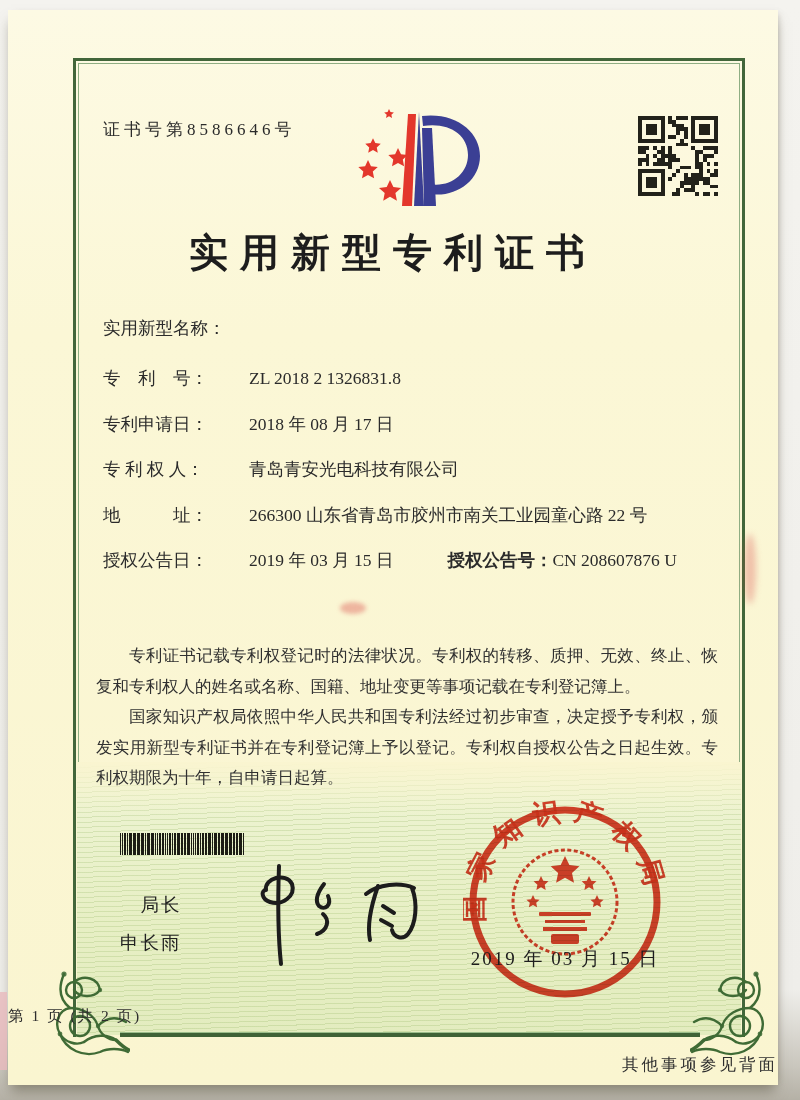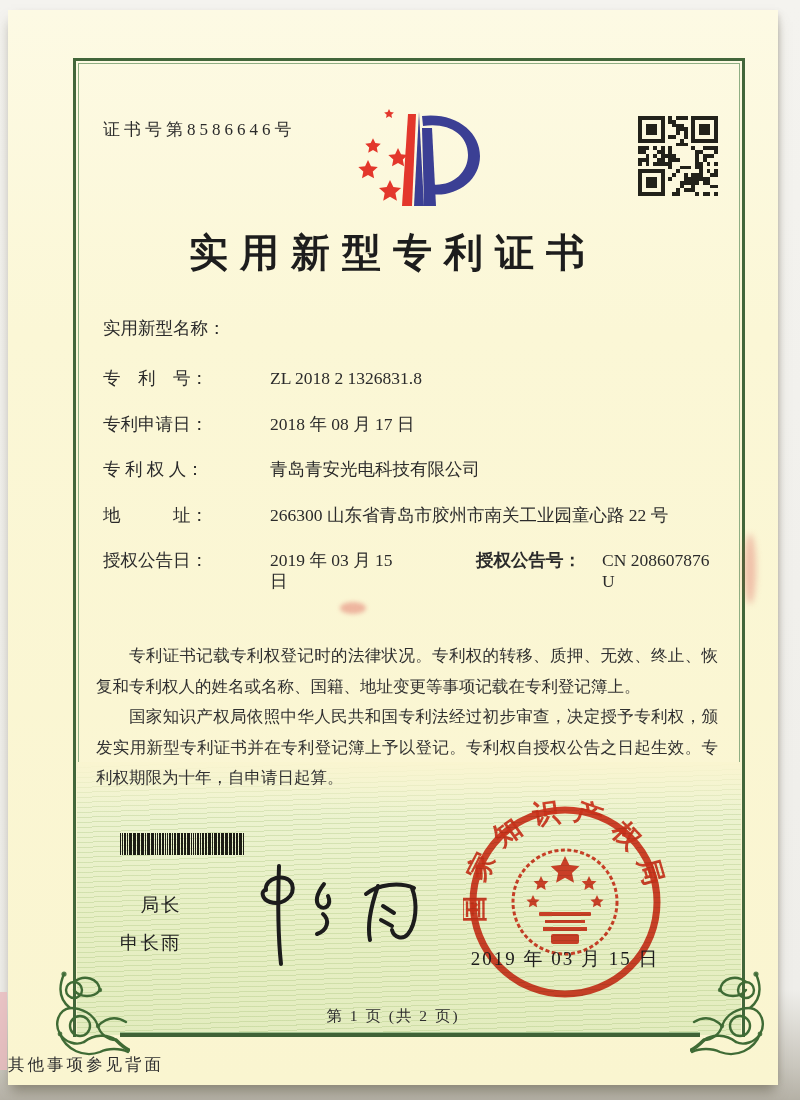--- a/index.html
+++ b/index.html
@@ -51,21 +51,21 @@
   .logo { position:absolute; left:330px; top:88px; width:150px; height:122px; }
   .qr   { position:absolute; left:630px; top:106px; width:80px; height:80px; }
 
   .title {
     position:absolute; left:0; top:216px; width:100%;
     text-align:center; font-size:39px; font-weight:700; letter-spacing:12px;
     color:#1d1d1d;
   }
 
   .fields { position:absolute; left:95px; top:308px; width:612px; font-size:17.5px; color:#2b2b2b; }
-  .field-row { display:flex; margin-bottom:24.5px; line-height:21px;gap:21px; }
+  .field-row { display:flex; margin-bottom:24.5px; line-height:21px; }
   .field-row:first-child { margin-bottom:29px; }
   .f-label { flex:0 0 146px; white-space:pre; }
   .f-value { white-space:pre-wrap; }
   .f-label2 { margin-left:54px; white-space:pre;font-weight:bold; }
 
   .paras { position:absolute; left:88px; top:631px; width:622px; font-size:16.5px; line-height:30.5px; color:#303030; text-align:justify; }
   .paras p { text-indent:2em; }
 
   .barcode { position:absolute; left:112px; top:823px; width:196px; height:22px; display:flex; align-items:stretch; }
   .barcode i { display:block; background:#1c1c14; margin-right:1px; }
@@ -73,22 +73,22 @@
   .signer { position:absolute; left:112px; top:882px; font-size:18.5px; color:#222; font-family:"Liberation Sans","DejaVu Sans",sans-serif; }
   .signer div { margin-bottom:13px; letter-spacing:2px;text-align:right; }
   .signature { position:absolute; left:212px; top:850px; width:218px; height:118px; }
 
   .seal { position:absolute; left:455px; top:790px; width:204px; height:204px; mix-blend-mode:multiply; }
   .seal-date {
     position:absolute; left:447px; top:936px; width:220px; text-align:center;
     font-size:19px; letter-spacing:2px; color:#1d1d1d; z-index:5;
   }
 
-  .page-info  { position:absolute; left:0; top:996px;  width:100%; text-align:center; font-size:15.5px; color:#2e2e2e; letter-spacing:2px; }
-  .footer-note{ position:absolute; left:0; top:1044px; width:100%; text-align:left; font-size:16.5px; color:#2e2e2e; letter-spacing:3px; }
+  .page-info  { position:absolute; left:0; top:996px;  width:100%; font-size:15.5px; color:#2e2e2e; letter-spacing:2px; }
+  .footer-note{ position:absolute; left:0; top:1044px; width:100%; text-align:right; font-size:16.5px; color:#2e2e2e; letter-spacing:3px; }
 
   .smudge { position:absolute; border-radius:50%; filter:blur(2px); }
   .smudge.a { left:332px; top:592px; width:26px; height:12px; background:rgba(214,60,60,.35); }
   .smudge.b { left:736px; top:524px; width:12px; height:70px; background:rgba(214,70,70,.30); filter:blur(3px); }
 </style>
 </head>
 <body>
 
 <div class="paper">
 

